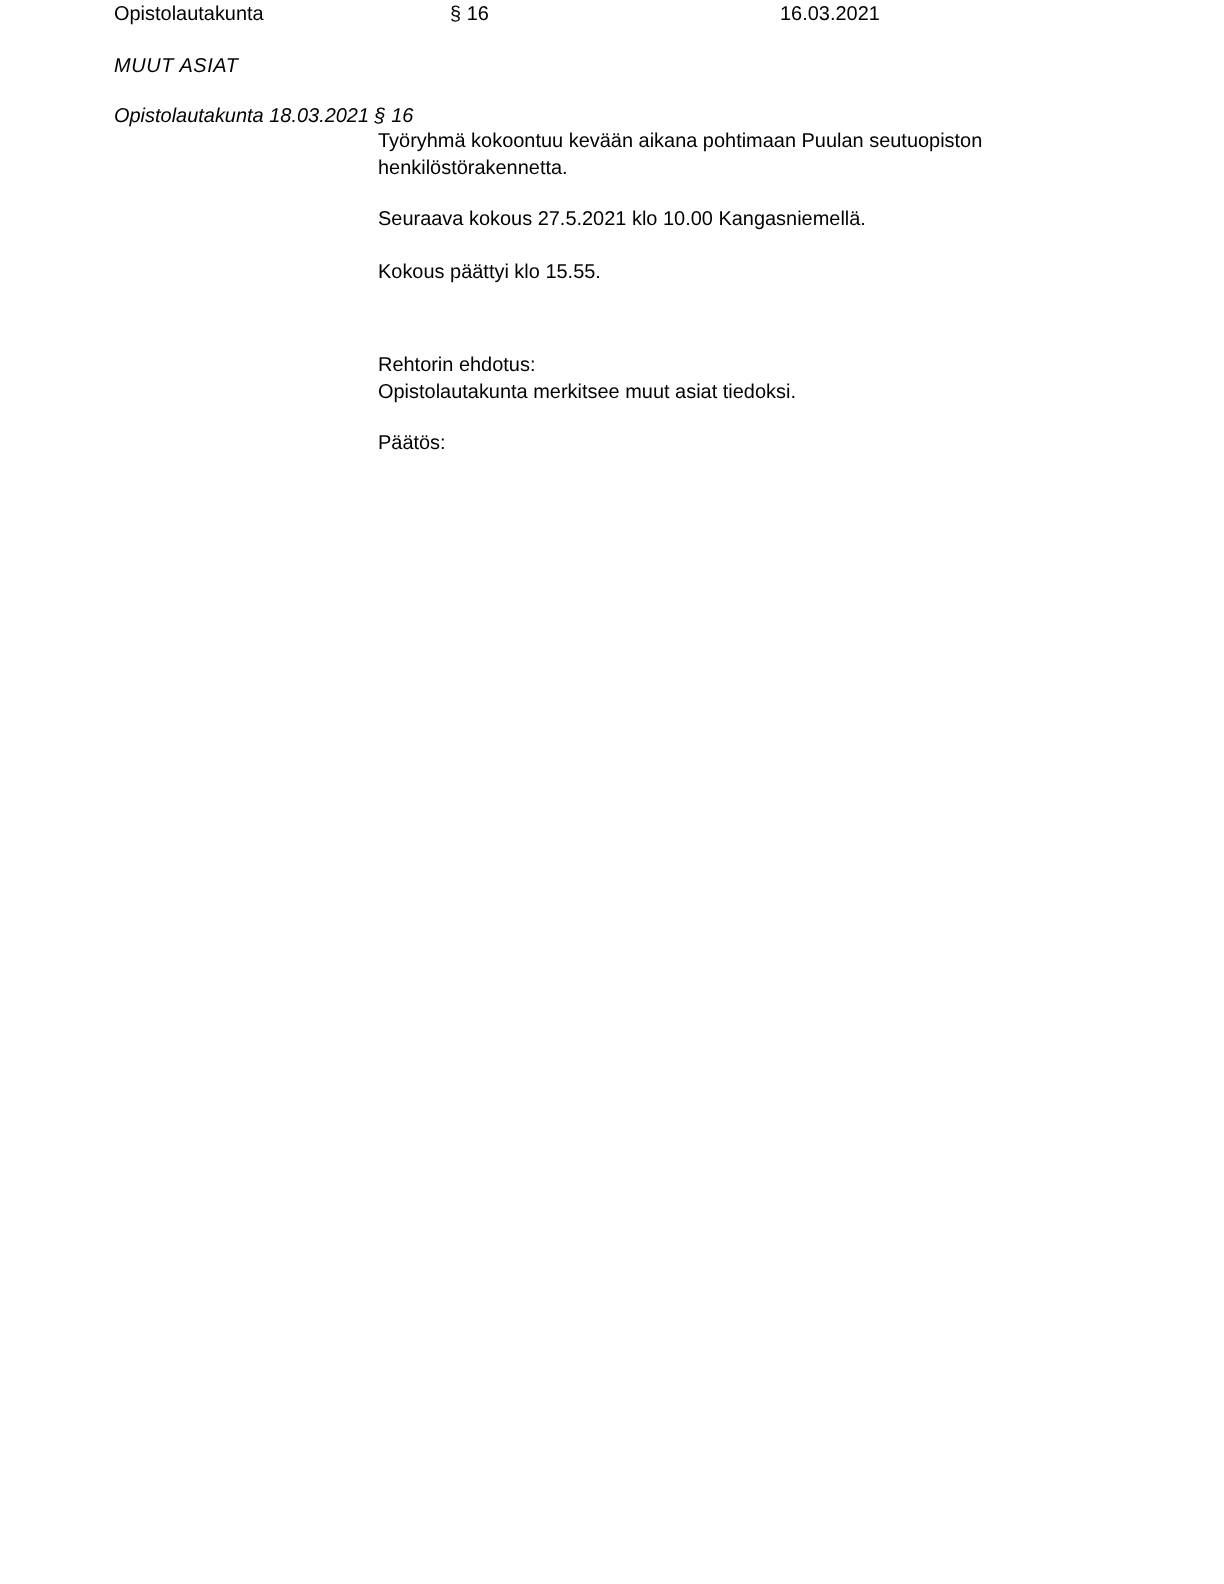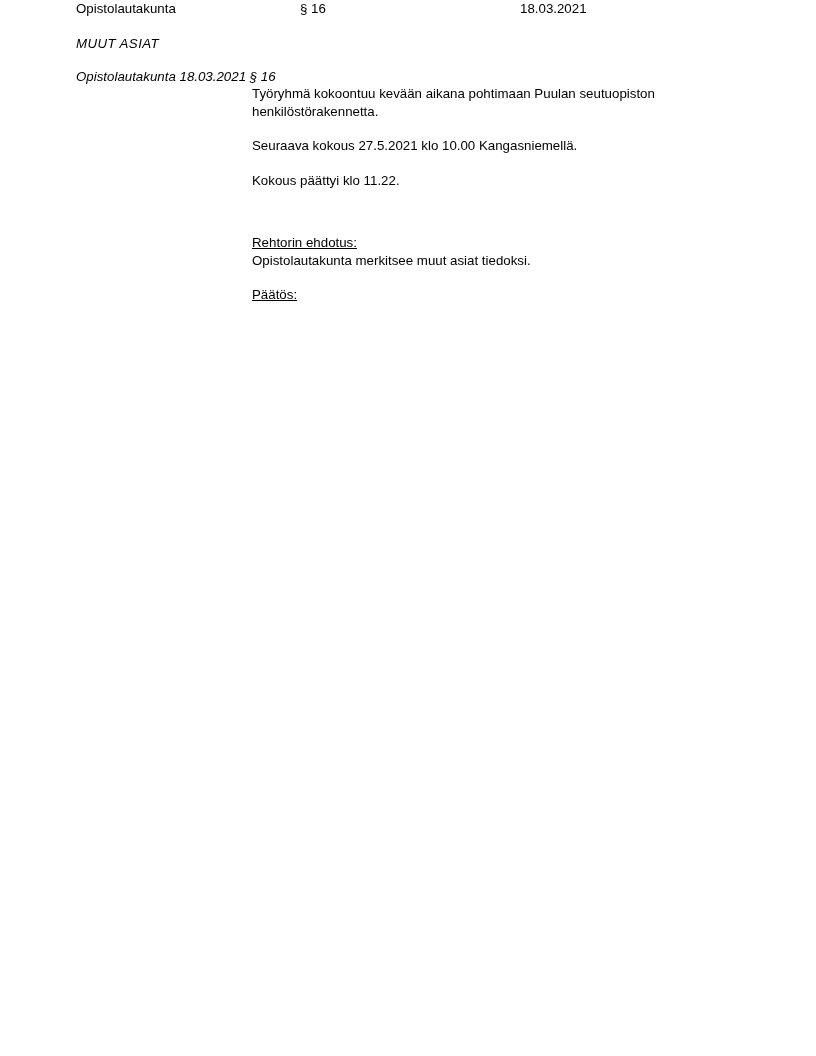--- a/index.html
+++ b/index.html
@@ -77,44 +77,43 @@
     width: 470px;
     font-size: 13.3px;
     line-height: 17.5px;
   }
   .body-col p {
     margin: 0;
   }
   .gap-sm { height: 17px; }
   .gap-md { height: 28px; }
   .lbl-underline {
-    text-decoration: underline;
   }
 </style>
 </head>
 <body>
 
 <div class="page">
 
   <div class="header-row">
     <span class="h-left">Opistolautakunta</span>
     <span class="h-mid">§ 16</span>
-    <span class="h-right">18.03.2021</span>
+    <span class="h-right">16.03.2021</span>
   </div>
 
   <div class="section-title">MUUT ASIAT</div>
 
   <div class="case-line">Opistolautakunta 18.03.2021 § 16</div>
 
   <div class="body-col">
     <p>Työryhmä kokoontuu kevään aikana pohtimaan Puulan seutuopiston henkilöstörakennetta.</p>
     <div class="gap-sm"></div>
     <p>Seuraava kokous 27.5.2021 klo 10.00 Kangasniemellä.</p>
     <div class="gap-sm"></div>
-    <p>Kokous päättyi klo 11.22.</p>
+    <p>Kokous päättyi klo 15.55.</p>
     <div class="gap-md"></div>
     <div class="gap-sm"></div>
     <p class="lbl-underline">Rehtorin ehdotus:</p>
     <p>Opistolautakunta merkitsee muut asiat tiedoksi.</p>
     <div class="gap-sm"></div>
     <p class="lbl-underline">Päätös:</p>
   </div>
 
 </div>
 

